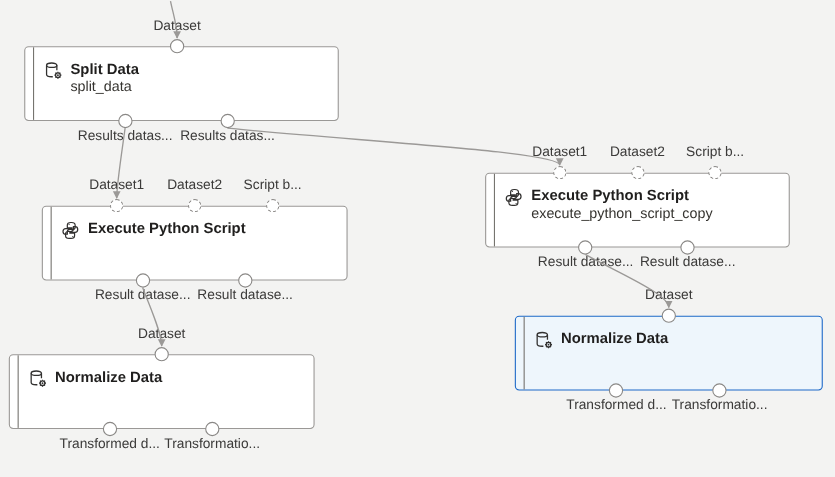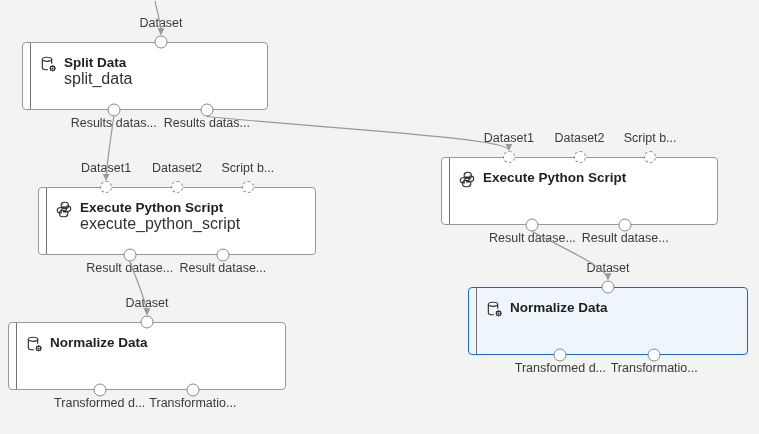--- a/index.html
+++ b/index.html
@@ -19,40 +19,40 @@
     background:var(--accent-line,#76746f);
   }
   .node.selected{
     background:var(--sel-fill,#eef6fc);
     border:1.6px solid var(--sel-border,#1d69c8);
   }
   .node-icon{position:absolute; left:17px; top:13px; width:17px; height:17px;}
   .node-icon svg{width:17px; height:17px; display:block;}
   .node-text{position:absolute; left:41px; top:11px; white-space:nowrap;}
   .node-title{font-size:13.5px; font-weight:700; color:var(--title,#201f1e); line-height:17px;}
-  .node-subtitle{font-size:16px; color:var(--subtitle,#35332f); line-height:16px;}
+  .node-subtitle{font-size:13px; color:var(--subtitle,#35332f); line-height:16px;}
   .port{
     position:absolute; z-index:4; border-radius:50%; box-sizing:border-box;
     background:#fff; transform:translate(-50%,-50%); cursor:crosshair;
   }
   .port.solid{width:13px; height:13px; border:1.4px solid #8a8886;}
   .port.dashed{width:12px; height:12px; border:1.3px dashed #8a8886;}
   .port-label{
     position:absolute; z-index:2; width:140px; margin-left:-70px;
     text-align:center; font-size:12.5px; line-height:16px; height:16px;
     color:var(--label,#3b3a39); white-space:nowrap;
   }
   svg.edges{position:absolute; left:0; top:0; z-index:3; pointer-events:none;}
   svg.edges path.edge{stroke:var(--edge,#9b9997); stroke-width:1.2; fill:none; pointer-events:stroke; cursor:pointer;}
 </style>
 </head>
 <body>
 
 <div class="canvas" id="canvas" style="width: 759px; height: 434px;">
-    <div class="node" style="left: 22px; top: 42px; width: 246px; height: 68px;">
+    <div class="node" style="left: 22px; top: 42px; width: 286px; height: 68px;">
       <span class="node-icon">
         <svg viewBox="0 0 16 16" fill="none">
           <ellipse cx="6.6" cy="3.1" rx="4.4" ry="1.9" stroke="#323130" stroke-width="1.1"></ellipse>
           <path d="M2.2,3.1 V11 c0,1.05 1.9,1.95 4.4,1.95 h0.9" stroke="#323130" stroke-width="1.1"></path>
           <path d="M11,3.1 V7.4" stroke="#323130" stroke-width="1.1"></path>
           <circle cx="11.9" cy="11.6" r="2" stroke="#323130" stroke-width="1.1"></circle>
           <circle cx="11.9" cy="11.6" r="0.8" fill="#323130"></circle>
           <g stroke="#323130" stroke-width="1">
             <line x1="11.9" y1="8.6" x2="11.9" y2="9.6"></line>
             <line x1="11.9" y1="13.6" x2="11.9" y2="14.6"></line>
@@ -80,21 +80,20 @@
       <span class="node-icon">
         <svg viewBox="0 0 16 16" fill="none">
           <path d="M7.9,1.2 c-1.9,0-3,0.8-3,2.3 v2.2 h4 v0.7 H3.5 c-1.4,0-2.3,0.9-2.3,2.4 c0,1.5 0.9,2.4 2.3,2.4 h1.4 v-1.8 c0-1.3 1.1-2.3 2.4-2.3 h2.2 c1.2,0 2.1-0.9 2.1-2.1 V3.5 c0-1.5-1.1-2.3-3-2.3 z" stroke="#323130" stroke-width="1.05"></path>
           <path d="M8.1,14.8 c1.9,0 3-0.8 3-2.3 v-2.2 h-4 v-0.7 h4.4 c1.4,0 2.3-0.9 2.3-2.4 c0-1.5-0.9-2.4-2.3-2.4 h-1.4 v1.8 c0,1.3-1.1,2.3-2.4,2.3 H5.5 c-1.2,0-2.1,0.9-2.1,2.1 v1.5 c0,1.5 1.1,2.3 3,2.3 z" stroke="#323130" stroke-width="1.05"></path>
           <circle cx="6.4" cy="2.8" r="0.55" fill="#323130"></circle>
           <circle cx="9.6" cy="13.2" r="0.55" fill="#323130"></circle>
         </svg>
       </span>
       <div class="node-text">
         <div class="node-title">Execute Python Script</div>
-        <div class="node-subtitle">execute_python_script</div>
       </div>
     </div>
     <div class="port dashed" style="left: 106.11px; top: 187px;"></div>
     <div class="port-label" style="left: 106.11px; top: 160px;">Dataset1</div>
     <div class="port dashed" style="left: 177px; top: 187px;"></div>
     <div class="port-label" style="left: 177px; top: 160px;">Dataset2</div>
     <div class="port dashed" style="left: 247.89px; top: 187px;"></div>
     <div class="port-label" style="left: 247.89px; top: 160px;">Script b...</div>
     <div class="port solid" style="left: 129.74px; top: 255px;"></div>
     <div class="port-label" style="left: 129.74px; top: 260px;">Result datase...</div>
@@ -134,20 +133,21 @@
       <span class="node-icon">
         <svg viewBox="0 0 16 16" fill="none">
           <path d="M7.9,1.2 c-1.9,0-3,0.8-3,2.3 v2.2 h4 v0.7 H3.5 c-1.4,0-2.3,0.9-2.3,2.4 c0,1.5 0.9,2.4 2.3,2.4 h1.4 v-1.8 c0-1.3 1.1-2.3 2.4-2.3 h2.2 c1.2,0 2.1-0.9 2.1-2.1 V3.5 c0-1.5-1.1-2.3-3-2.3 z" stroke="#323130" stroke-width="1.05"></path>
           <path d="M8.1,14.8 c1.9,0 3-0.8 3-2.3 v-2.2 h-4 v-0.7 h4.4 c1.4,0 2.3-0.9 2.3-2.4 c0-1.5-0.9-2.4-2.3-2.4 h-1.4 v1.8 c0,1.3-1.1,2.3-2.4,2.3 H5.5 c-1.2,0-2.1,0.9-2.1,2.1 v1.5 c0,1.5 1.1,2.3 3,2.3 z" stroke="#323130" stroke-width="1.05"></path>
           <circle cx="6.4" cy="2.8" r="0.55" fill="#323130"></circle>
           <circle cx="9.6" cy="13.2" r="0.55" fill="#323130"></circle>
         </svg>
       </span>
       <div class="node-text">
         <div class="node-title">Execute Python Script</div>
+        <div class="node-subtitle">execute_python_script_copy</div>
       </div>
     </div>
     <div class="port dashed" style="left: 508.865px; top: 157px;"></div>
     <div class="port-label" style="left: 508.865px; top: 130px;">Dataset1</div>
     <div class="port dashed" style="left: 579.5px; top: 157px;"></div>
     <div class="port-label" style="left: 579.5px; top: 130px;">Dataset2</div>
     <div class="port dashed" style="left: 650.135px; top: 157px;"></div>
     <div class="port-label" style="left: 650.135px; top: 130px;">Script b...</div>
     <div class="port solid" style="left: 532.41px; top: 225px;"></div>
     <div class="port-label" style="left: 532.41px; top: 230px;">Result datase...</div>

